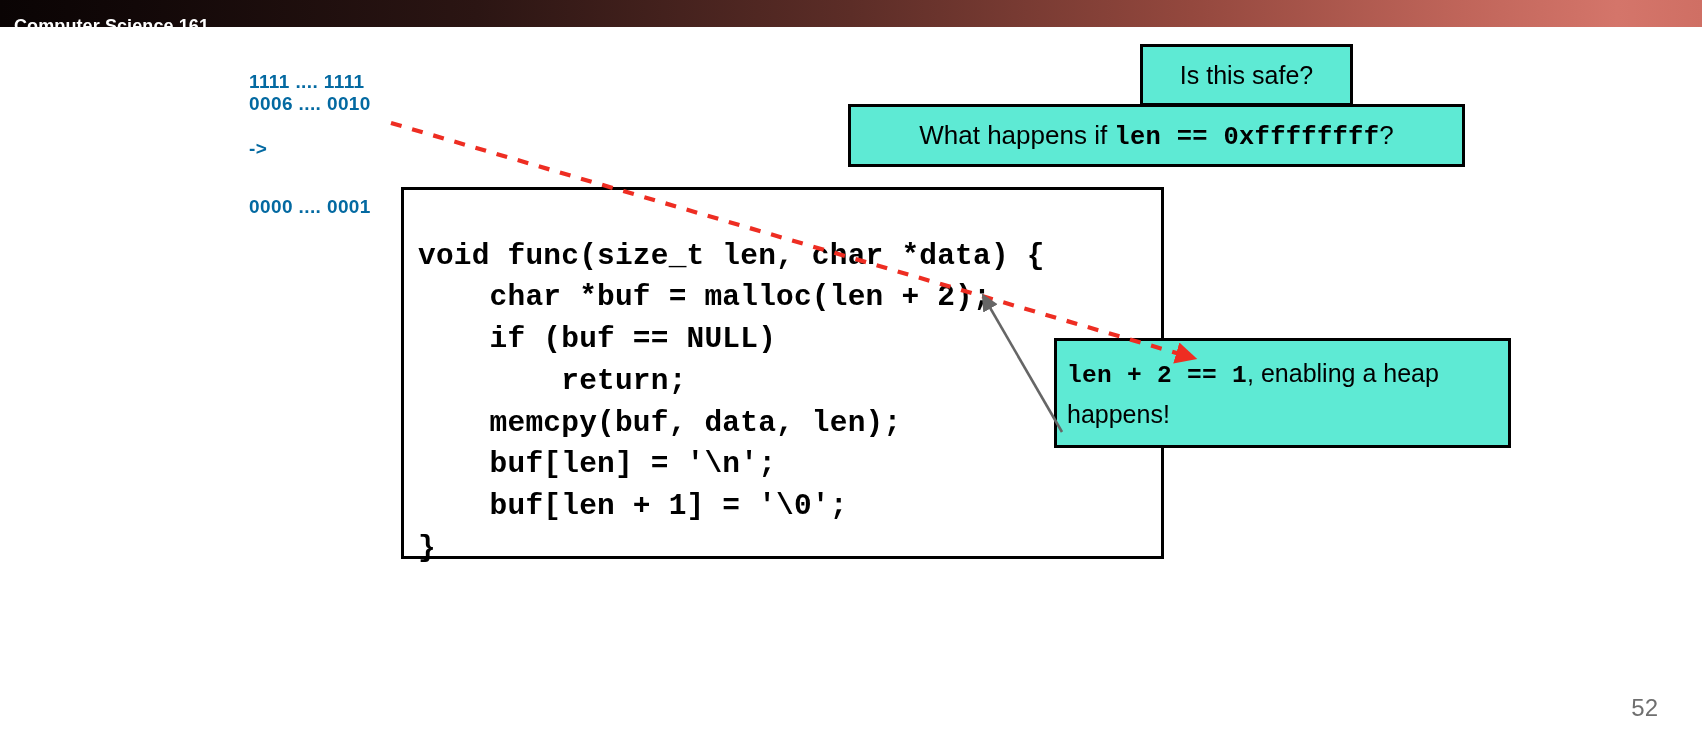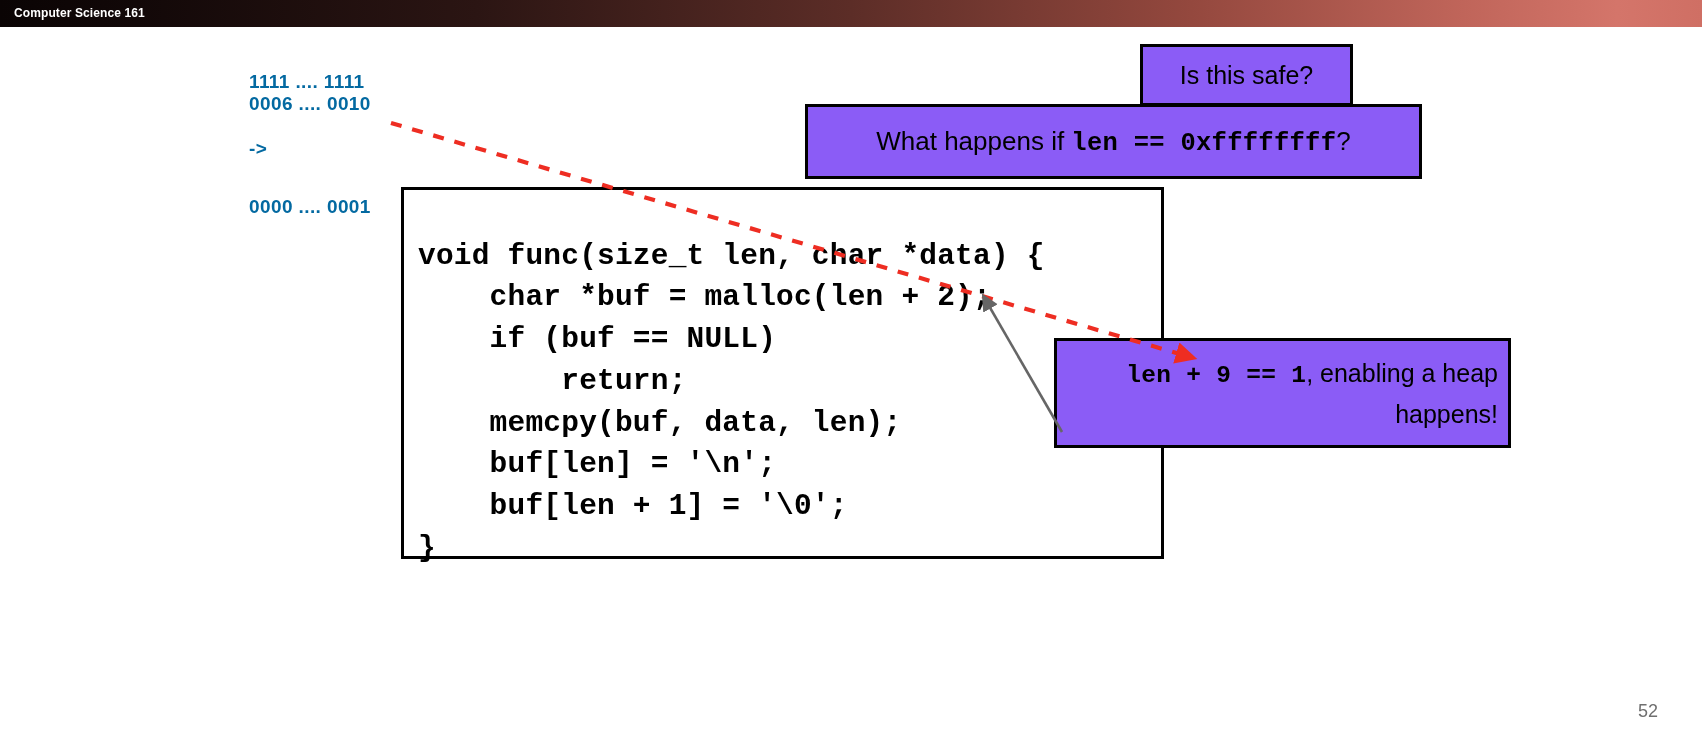--- a/index.html
+++ b/index.html
@@ -19,23 +19,23 @@
   #header-bar {
     position: absolute;
     left: 0; top: 0;
     width: 1702px;
     height: 27px;
     background: linear-gradient(to right, #0a0404 0%, #120808 8%, #2b1513 28%, #5c2d27 50%, #94483e 70%, #c0655a 86%, #d4756a 95%, #cf6f64 100%);
   }
   #header-title {
     position: absolute;
     left: 14px;
-    top: 6px;
+    top: 16px;
     color: #ffffff;
-    font-size: 12px;
+    font-size: 18px;
     font-weight: bold;
     letter-spacing: 0.1px;
     font-family: "Liberation Sans", sans-serif;
     white-space: nowrap;
   }
 
   
   .binary-text {
     position: absolute;
     color: #0369a1;
@@ -70,38 +70,38 @@
     font-size: 29.5px;
     line-height: 41.8px;
     color: #000000;
     white-space: pre;
     letter-spacing: 0.2px;
   }
 
   
   .callout {
     position: absolute;
-    background: #8b5cf6;
+    background: #5eead4;
     border: 3px solid #000000;
     box-sizing: border-box;
     color: #000000;
     display: flex;
     align-items: center;
     justify-content: center;
-    text-align: right;
+    text-align: left;
     font-family: "Liberation Sans", sans-serif;
   }
   #callout-safe {
     left: 1140px; top: 44px;
     width: 213px; height: 62px;
     font-size: 25px;
   }
   #callout-len {
-    left: 805px; top: 104px;
-    width: 617px; height: 75px;
+    left: 848px; top: 104px;
+    width: 617px; height: 63px;
     font-size: 26px;
   }
   #callout-overflow {
     left: 1054px; top: 338px;
     width: 457px; height: 110px;
     font-size: 25px;
     line-height: 38px;
     padding: 0 10px;
   }
   .mono-inline {
@@ -119,21 +119,21 @@
     height: 750px;
     pointer-events: none;
   }
 
   
   #page-number {
     position: absolute;
     right: 44px;
     bottom: 28px;
     color: #6f6f6f;
-    font-size: 18px;
+    font-size: 24px;
     font-family: "Liberation Sans", sans-serif;
     text-align: center;
   }
 </style>
 </head>
 <body>
 
 <div id="header-bar">
   <div id="header-title">Computer Science 161</div>
 </div>
@@ -156,21 +156,21 @@
 
 <div class="callout" id="callout-safe">
   <span>Is this safe?</span>
 </div>
 
 <div class="callout" id="callout-len">
   <span><span>What happens if </span><span class="mono-inline">len == 0xffffffff</span><span>?</span></span>
 </div>
 
 <div class="callout" id="callout-overflow">
-  <span><span class="mono-inline">len + 9 == 1</span><span>, enabling a heap happens!</span></span>
+  <span><span class="mono-inline">len + 2 == 1</span><span>, enabling a heap happens!</span></span>
 </div>
 
 <svg id="arrows-layer" viewBox="0 0 1702 750" xmlns="http://www.w3.org/2000/svg">
   <defs>
     <marker id="red-arrowhead" markerWidth="5.5" markerHeight="5.5" refX="3.4" refY="2.6" orient="auto">
       <path d="M0,0 L5.2,2.6 L0,5.2 z" fill="#ee2d22"></path>
     </marker>
     <marker id="gray-arrowhead" markerWidth="7" markerHeight="7" refX="4.2" refY="3.2" orient="auto">
       <path d="M0,0 L6.6,3.2 L0,6.4 z" fill="#666666"></path>
     </marker>

